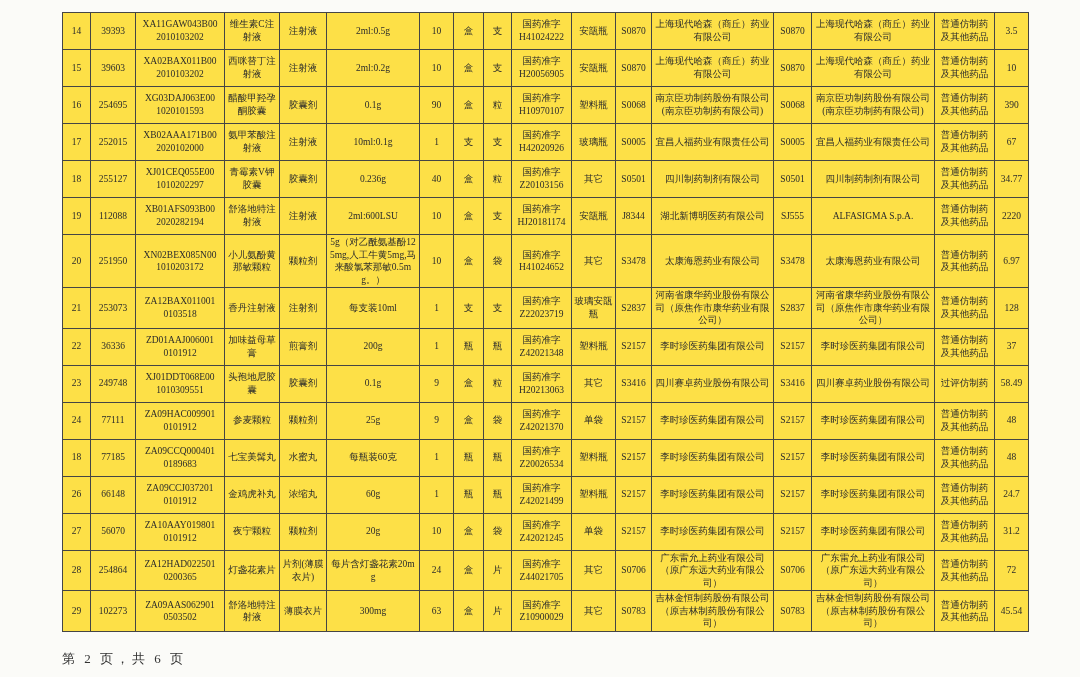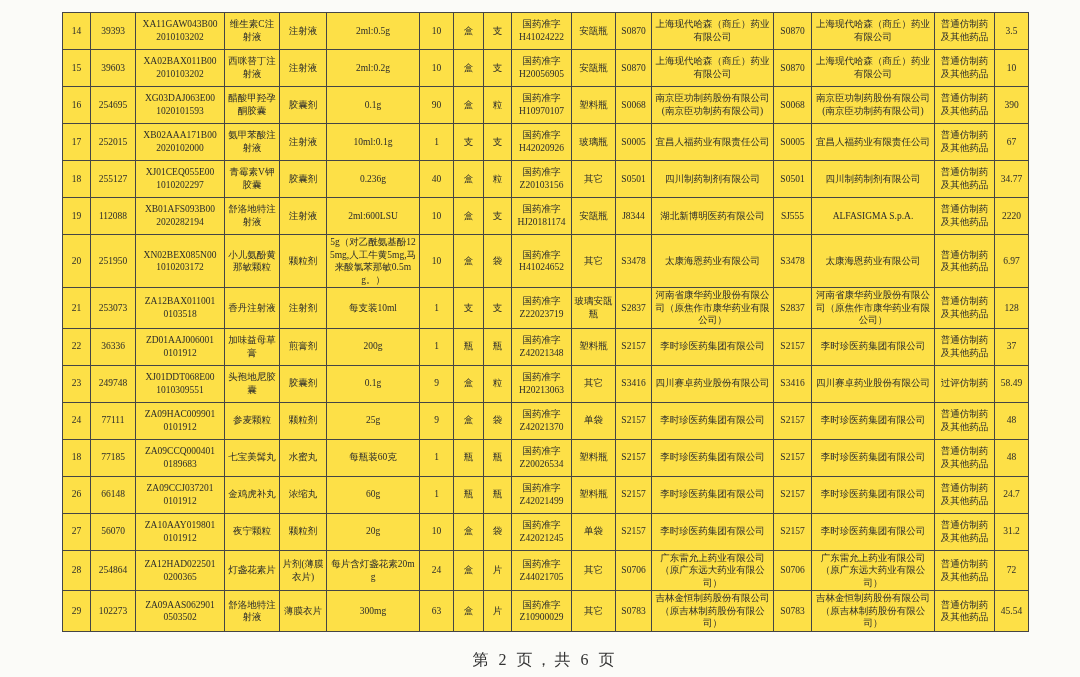--- a/index.html
+++ b/index.html
@@ -18,21 +18,21 @@
     text-align:center;vertical-align:middle;
     font-size:9.5px;line-height:1.32;
     padding:1px 2px;
     white-space:pre-line;
     word-break:break-all;
     overflow:hidden;
   }
   table.drug-table tr{height:37px;}
   .footer{
     position:absolute;left:62px;width:966px;top:650px;
-    text-align:center;font-size:16px;letter-spacing:3px;color:#333;
+    font-size:13px;letter-spacing:3px;color:#333;
   }
 </style>
 </head>
 <body>
 
 <div class="page">
   <div class="tablewrap">
     <table class="drug-table">
       <colgroup>
         <col style="width:28px">

